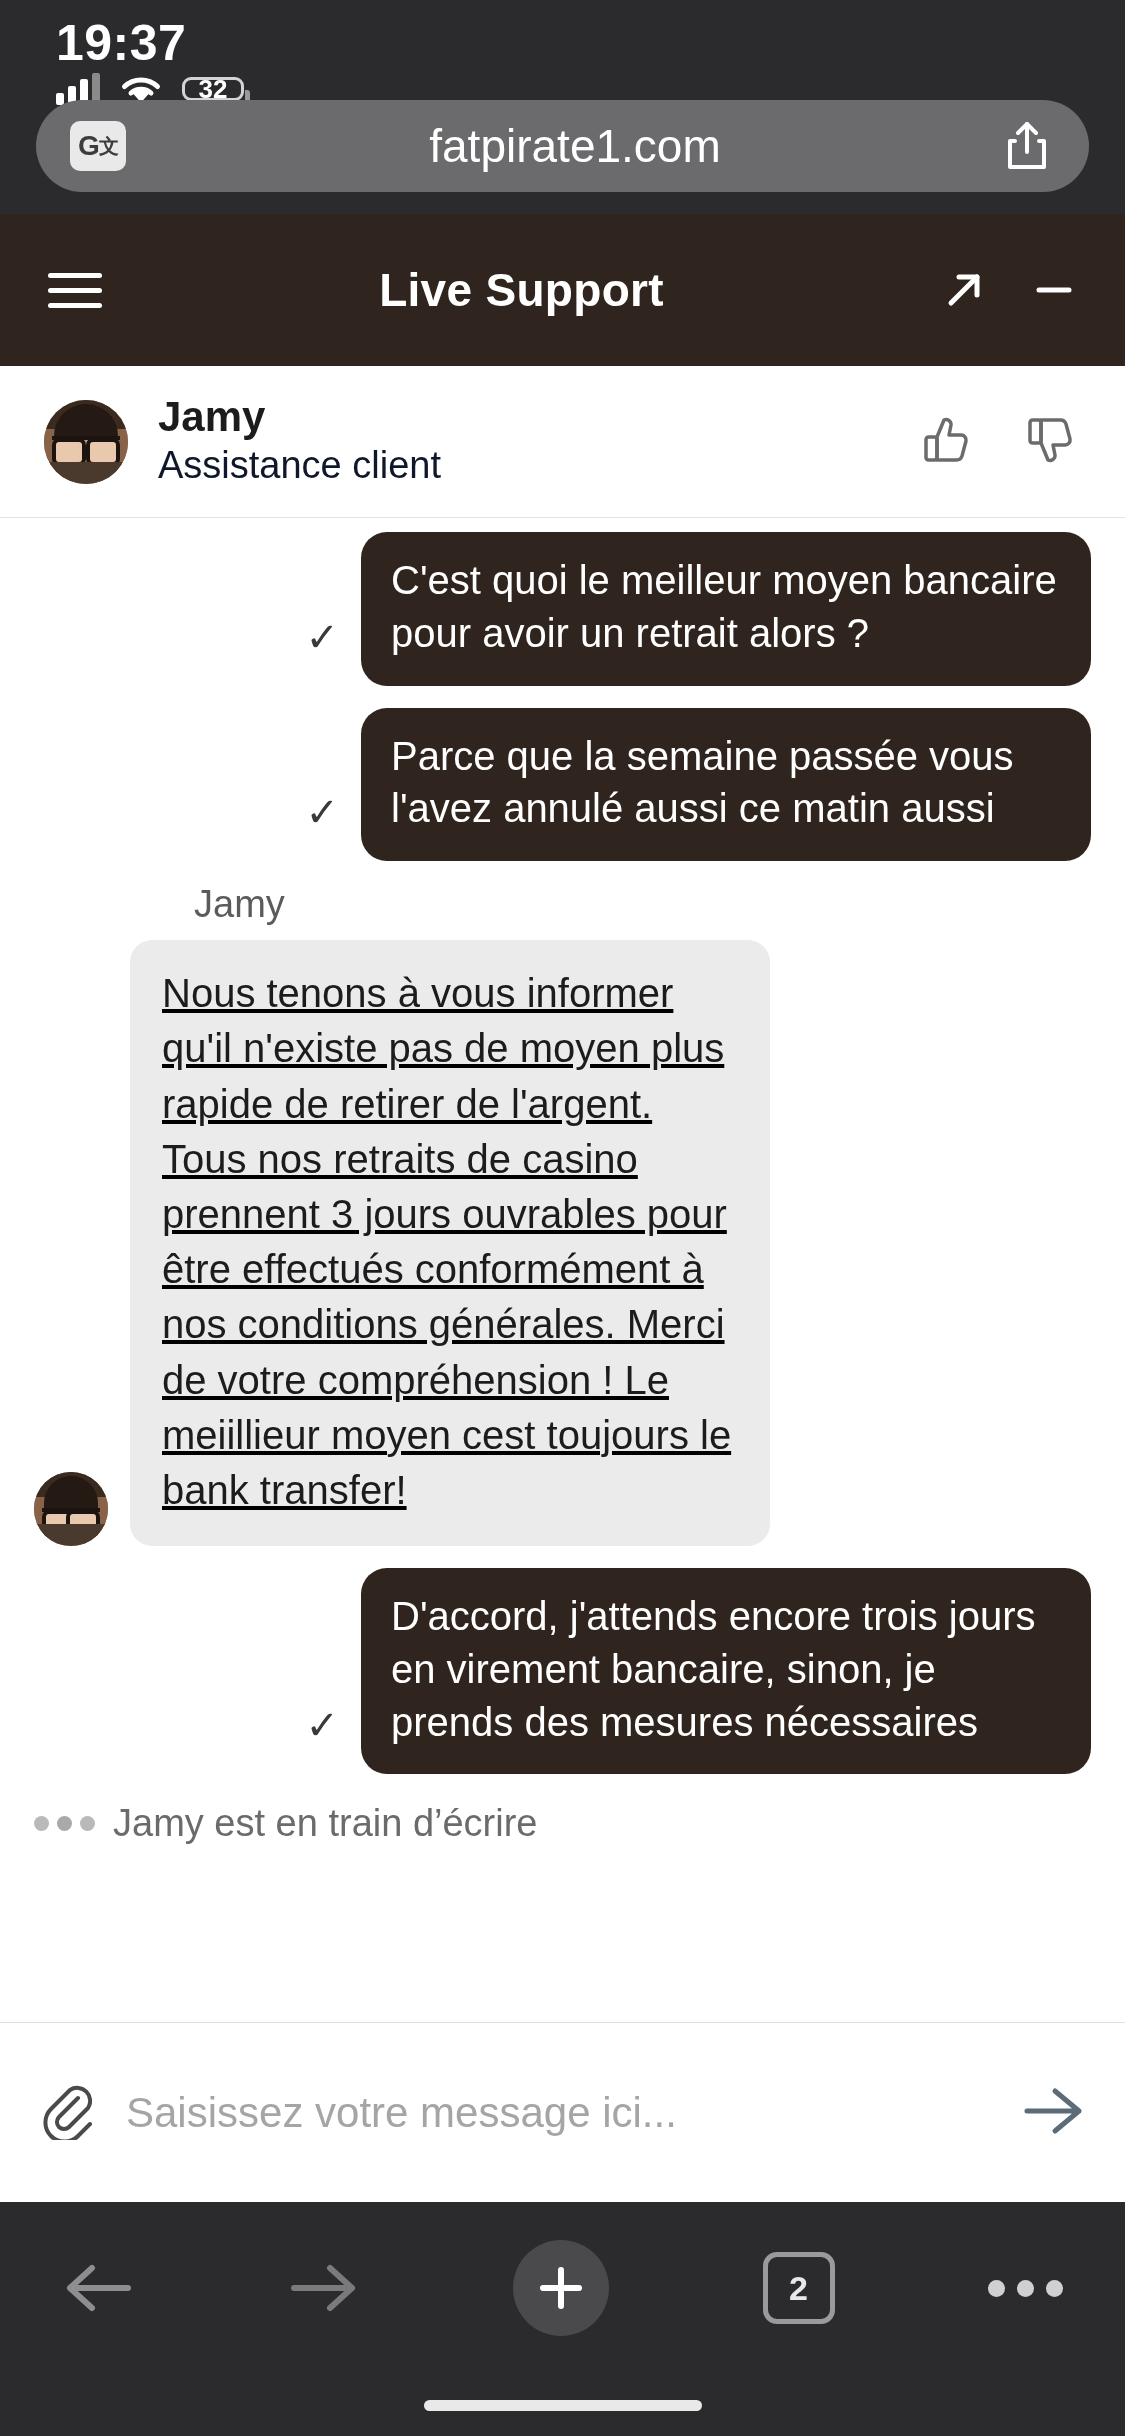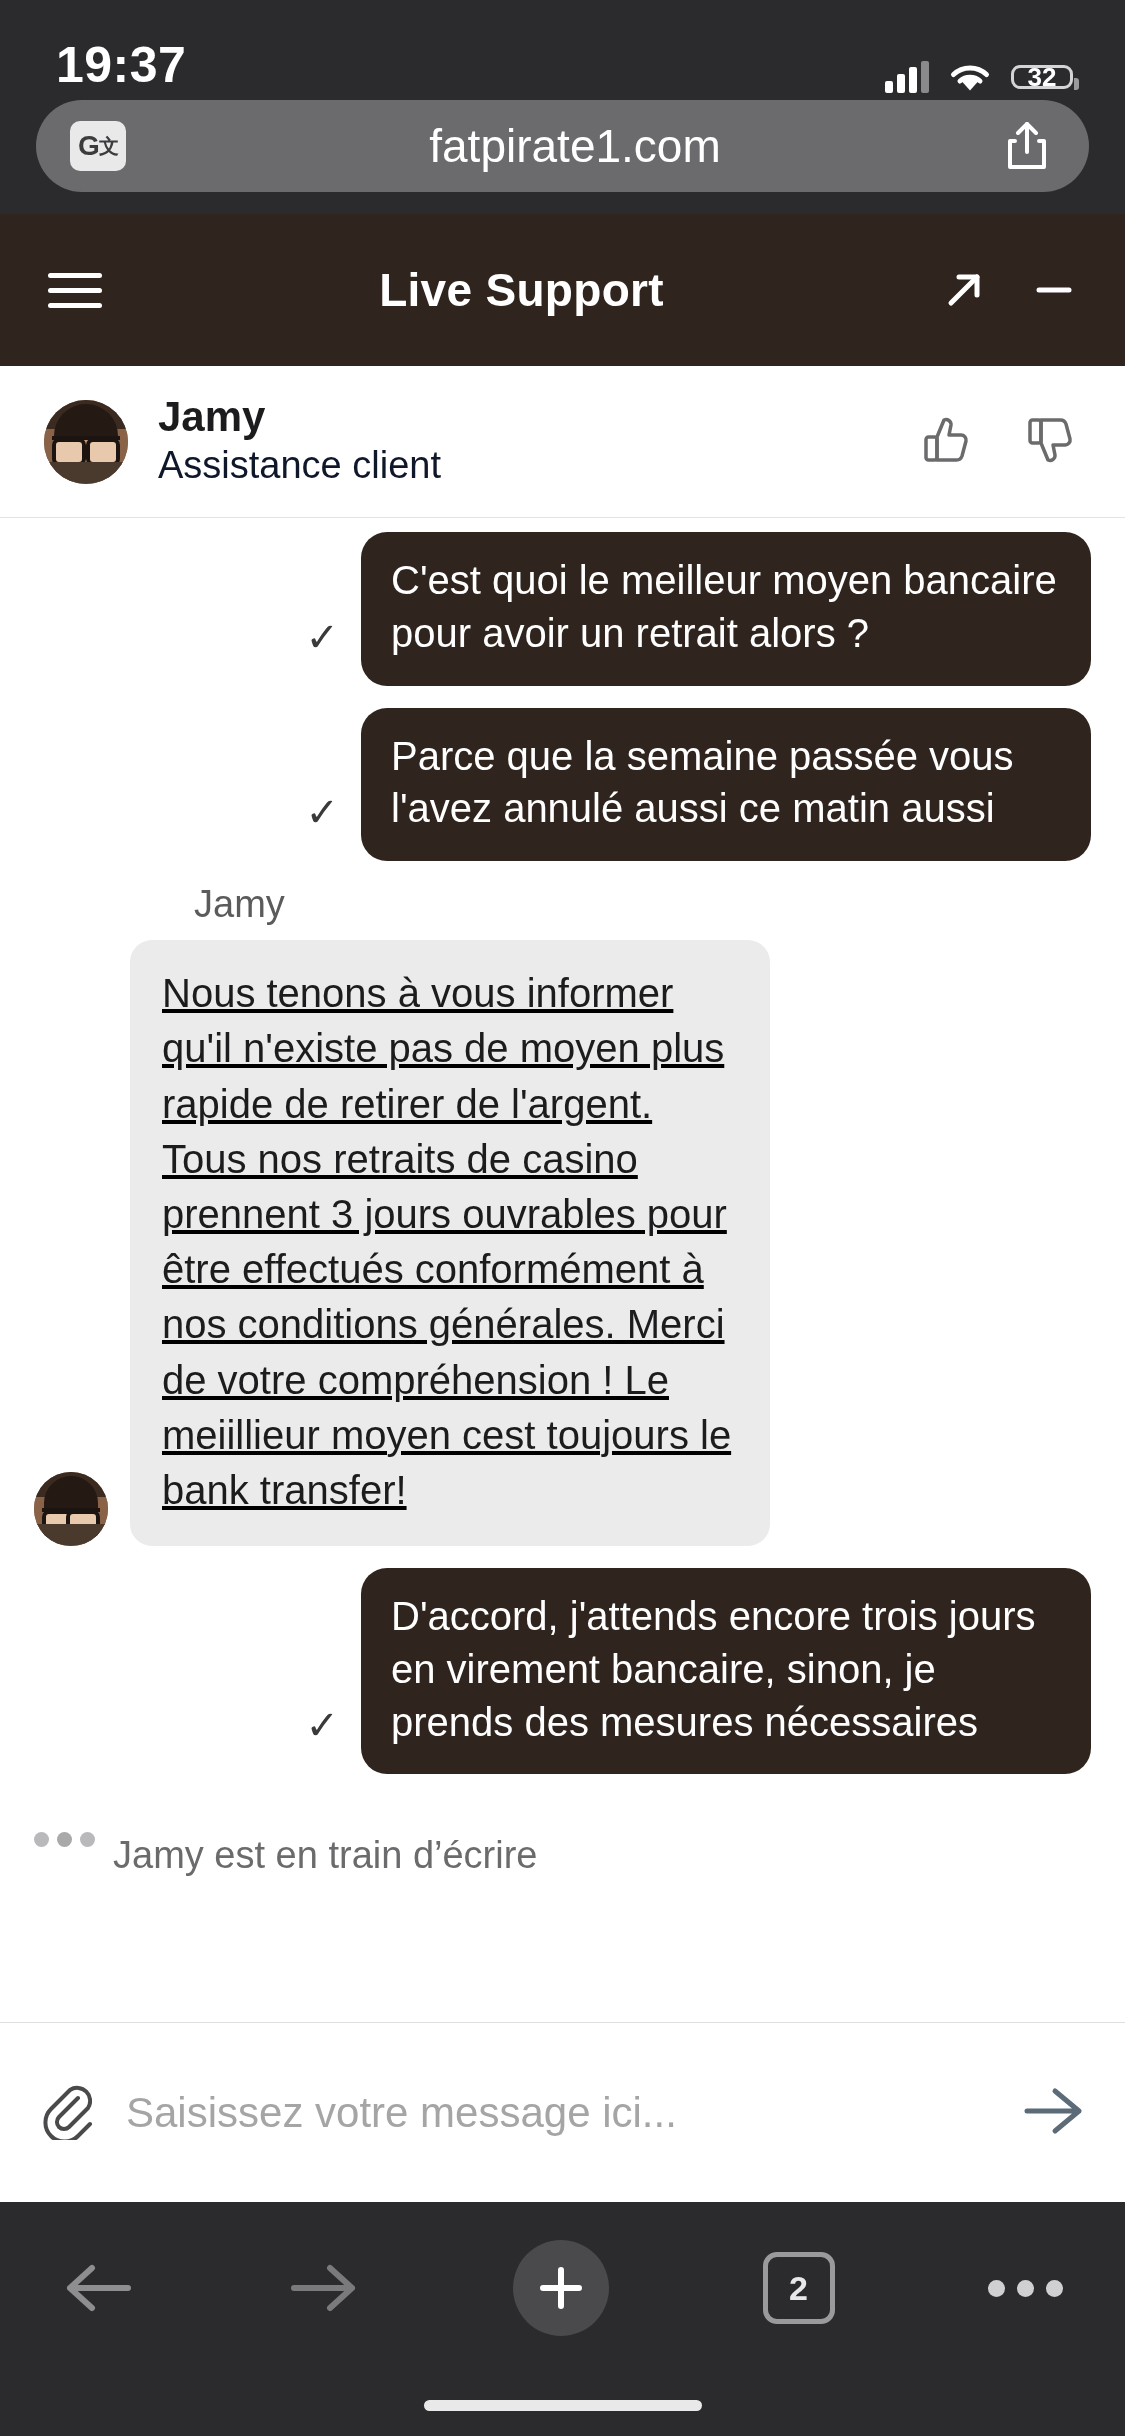--- a/index.html
+++ b/index.html
@@ -21,24 +21,25 @@
 
   
   .browser-top {
     background: #2b2b2d;
     padding-top: 14px;
     flex: 0 0 auto;
   }
   .status-bar {
     height: 80px;
     display: flex;
-    align-items: flex-end;
+    align-items: flex-start;
     justify-content: space-between;
     padding: 0 52px 0 56px;
     color: #ffffff;
+    flex-direction: column;
   }
   .status-time {
     font-size: 50px;
     font-weight: 600;
     letter-spacing: 0.5px;
   }
   .status-right {
     display: flex;
     align-items: center;
     gap: 18px;
@@ -294,21 +295,20 @@
   }
   .dots { display: flex; gap: 8px; }
   .dots i {
     width: 15px; height: 15px; border-radius: 50%;
     background: #b9b9bb; display: block;
   }
   .dots i:nth-child(2) { background: #a9a9ab; }
   .typing-text {
     font-size: 38px;
     color: #6b6b6e;
-    margin-top: 32px;
   }
 
   
   .composer {
     flex: 0 0 auto;
     height: 180px;
     border-top: 1px solid #e0e0e0;
     display: flex;
     align-items: center;
     padding: 0 40px;

